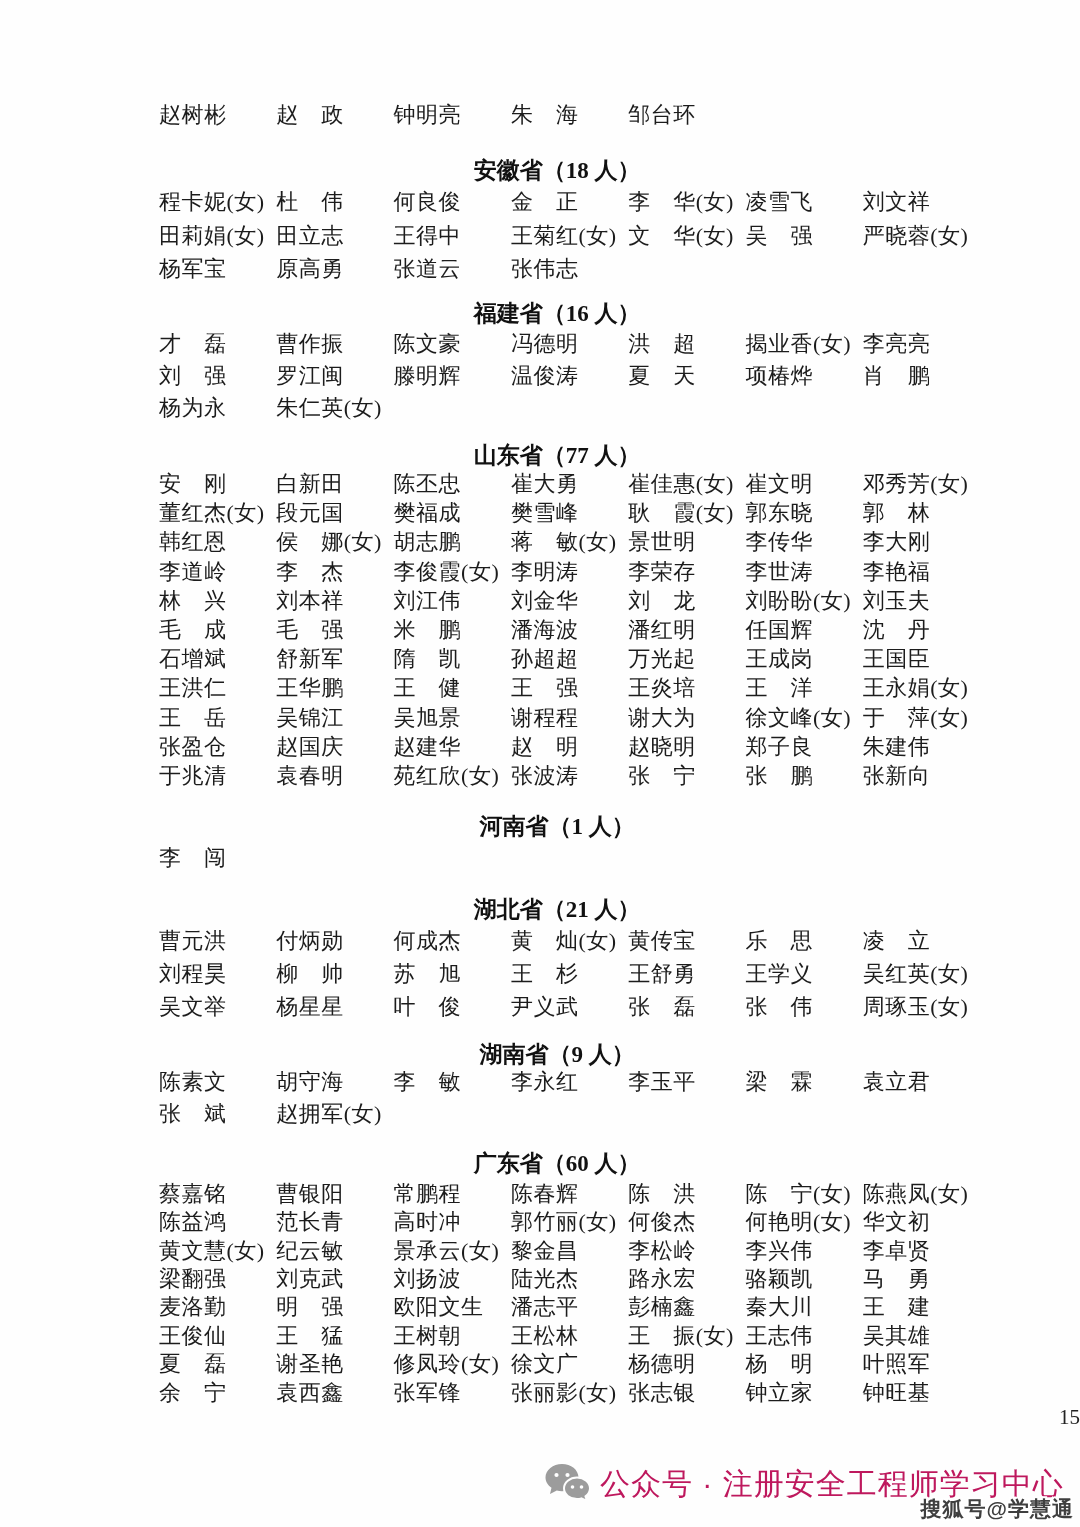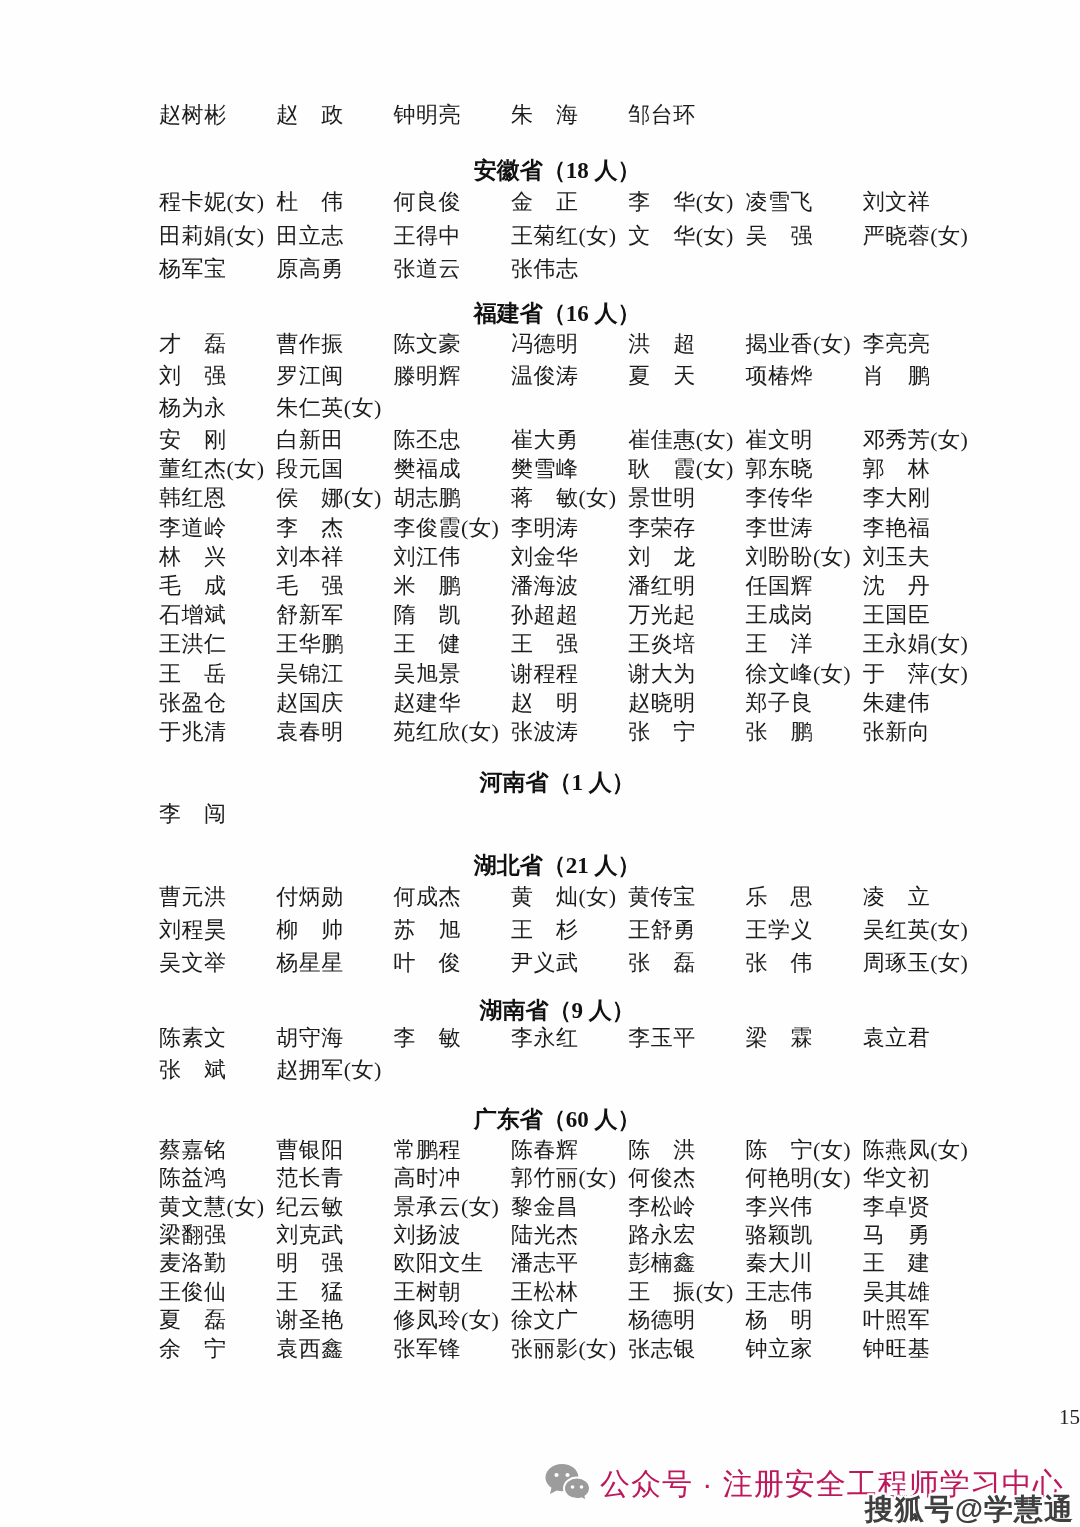--- a/index.html
+++ b/index.html
@@ -86,21 +86,21 @@
     white-space: nowrap;
   }
   .wechat-icon { display: inline-flex; }
   
   .watermark {
     position: absolute;
     right: 6px;
     top: 1494px;
     font-family: "Liberation Sans", "DejaVu Sans", sans-serif;
     font-weight: bold;
-    font-size: 29px;
+    font-size: 21px;
     line-height: 30px;
     color: #3f3f3f;
     letter-spacing: 1px;
     white-space: nowrap;
     text-shadow:
       -2px -2px 0 #fff, 2px -2px 0 #fff,
       -2px 2px 0 #fff, 2px 2px 0 #fff,
       0 -2px 0 #fff, 0 2px 0 #fff,
       -2px 0 0 #fff, 2px 0 0 #fff;
   }
@@ -182,20 +182,21 @@
             <div class="cell">朱仁英(女)</div>
             <div class="cell"></div>
             <div class="cell"></div>
             <div class="cell"></div>
             <div class="cell"></div>
             <div class="cell"></div>
           </div>
         </div>
       </div>
       <div class="section s3">
+        <div class="sec-title">山东省（77 人）</div>
         <div class="rows">
           <div class="row">
             <div class="cell">安　刚</div>
             <div class="cell">白新田</div>
             <div class="cell">陈丕忠</div>
             <div class="cell">崔大勇</div>
             <div class="cell">崔佳惠(女)</div>
             <div class="cell">崔文明</div>
             <div class="cell">邓秀芳(女)</div>
           </div>

